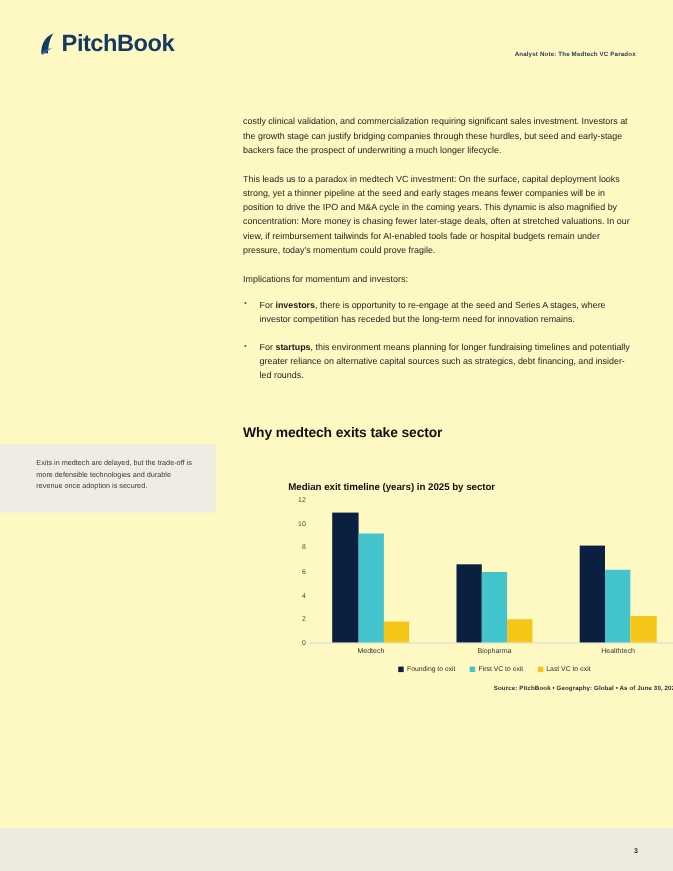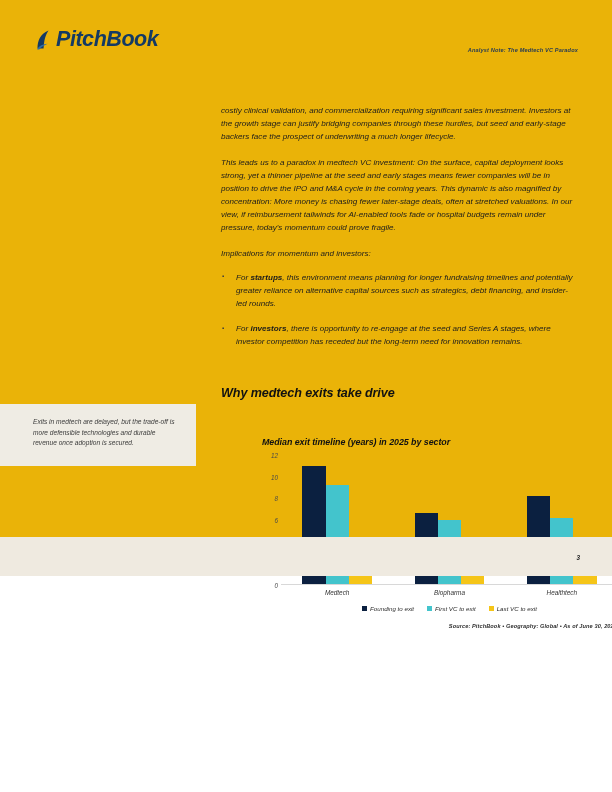--- a/index.html
+++ b/index.html
@@ -13,23 +13,22 @@
     font-family: "Liberation Sans", sans-serif;
     background: #ffffff;
     color: #1a1a1a;
     position: relative;
     overflow: hidden;
   }
 
   .page {
     position: relative;
     width: 612px;
-    height: 576px;
-    background: #eab308;
-    font-style: italic;
+    height: 792px;
+    background: #fef9c3;
   }
 
   
   .header {
     position: absolute;
     top: 0; left: 0; right: 0;
     height: 78px;
   }
 
   .logo {
@@ -278,29 +277,29 @@
     </div>
     <div class="header-note">Analyst Note: The Medtech VC Paradox</div>
   </div>
 
   <div class="content">
     <p class="body-p">costly clinical validation, and commercialization requiring significant sales investment. Investors at the growth stage can justify bridging companies through these hurdles, but seed and early-stage backers face the prospect of underwriting a much longer lifecycle.</p>
     <p class="body-p">This leads us to a paradox in medtech VC investment: On the surface, capital deployment looks strong, yet a thinner pipeline at the seed and early stages means fewer companies will be in position to drive the IPO and M&amp;A cycle in the coming years. This dynamic is also magnified by concentration: More money is chasing fewer later-stage deals, often at stretched valuations. In our view, if reimbursement tailwinds for AI-enabled tools fade or hospital budgets remain under pressure, today's momentum could prove fragile.</p>
     <p class="lead-in">Implications for momentum and investors:</p>
     <ul class="bullets">
       <li>
+        <span>For </span><b>investors</b><span>, there is opportunity to re-engage at the seed and Series A stages, where investor competition has receded but the long-term need for innovation remains.</span>
+      </li>
+      <li>
         <span>For </span><b>startups</b><span>, this environment means planning for longer fundraising timelines and potentially greater reliance on alternative capital sources such as strategics, debt financing, and insider-led rounds.</span>
       </li>
-      <li>
-        <span>For </span><b>investors</b><span>, there is opportunity to re-engage at the seed and Series A stages, where investor competition has receded but the long-term need for innovation remains.</span>
-      </li>
     </ul>
   </div>
 
-  <div class="section-heading">Why medtech exits take drive</div>
+  <div class="section-heading">Why medtech exits take sector</div>
 
   <div class="callout">
     <div class="callout-text">Exits in medtech are delayed, but the trade-off is more defensible technologies and durable revenue once adoption is secured.</div>
   </div>
 
   <div class="chart-block">
     <div class="chart-title">Median exit timeline (years) in 2025 by sector</div>
 
     <div class="plot-wrap">
       <div class="y-axis" id="y-axis">

